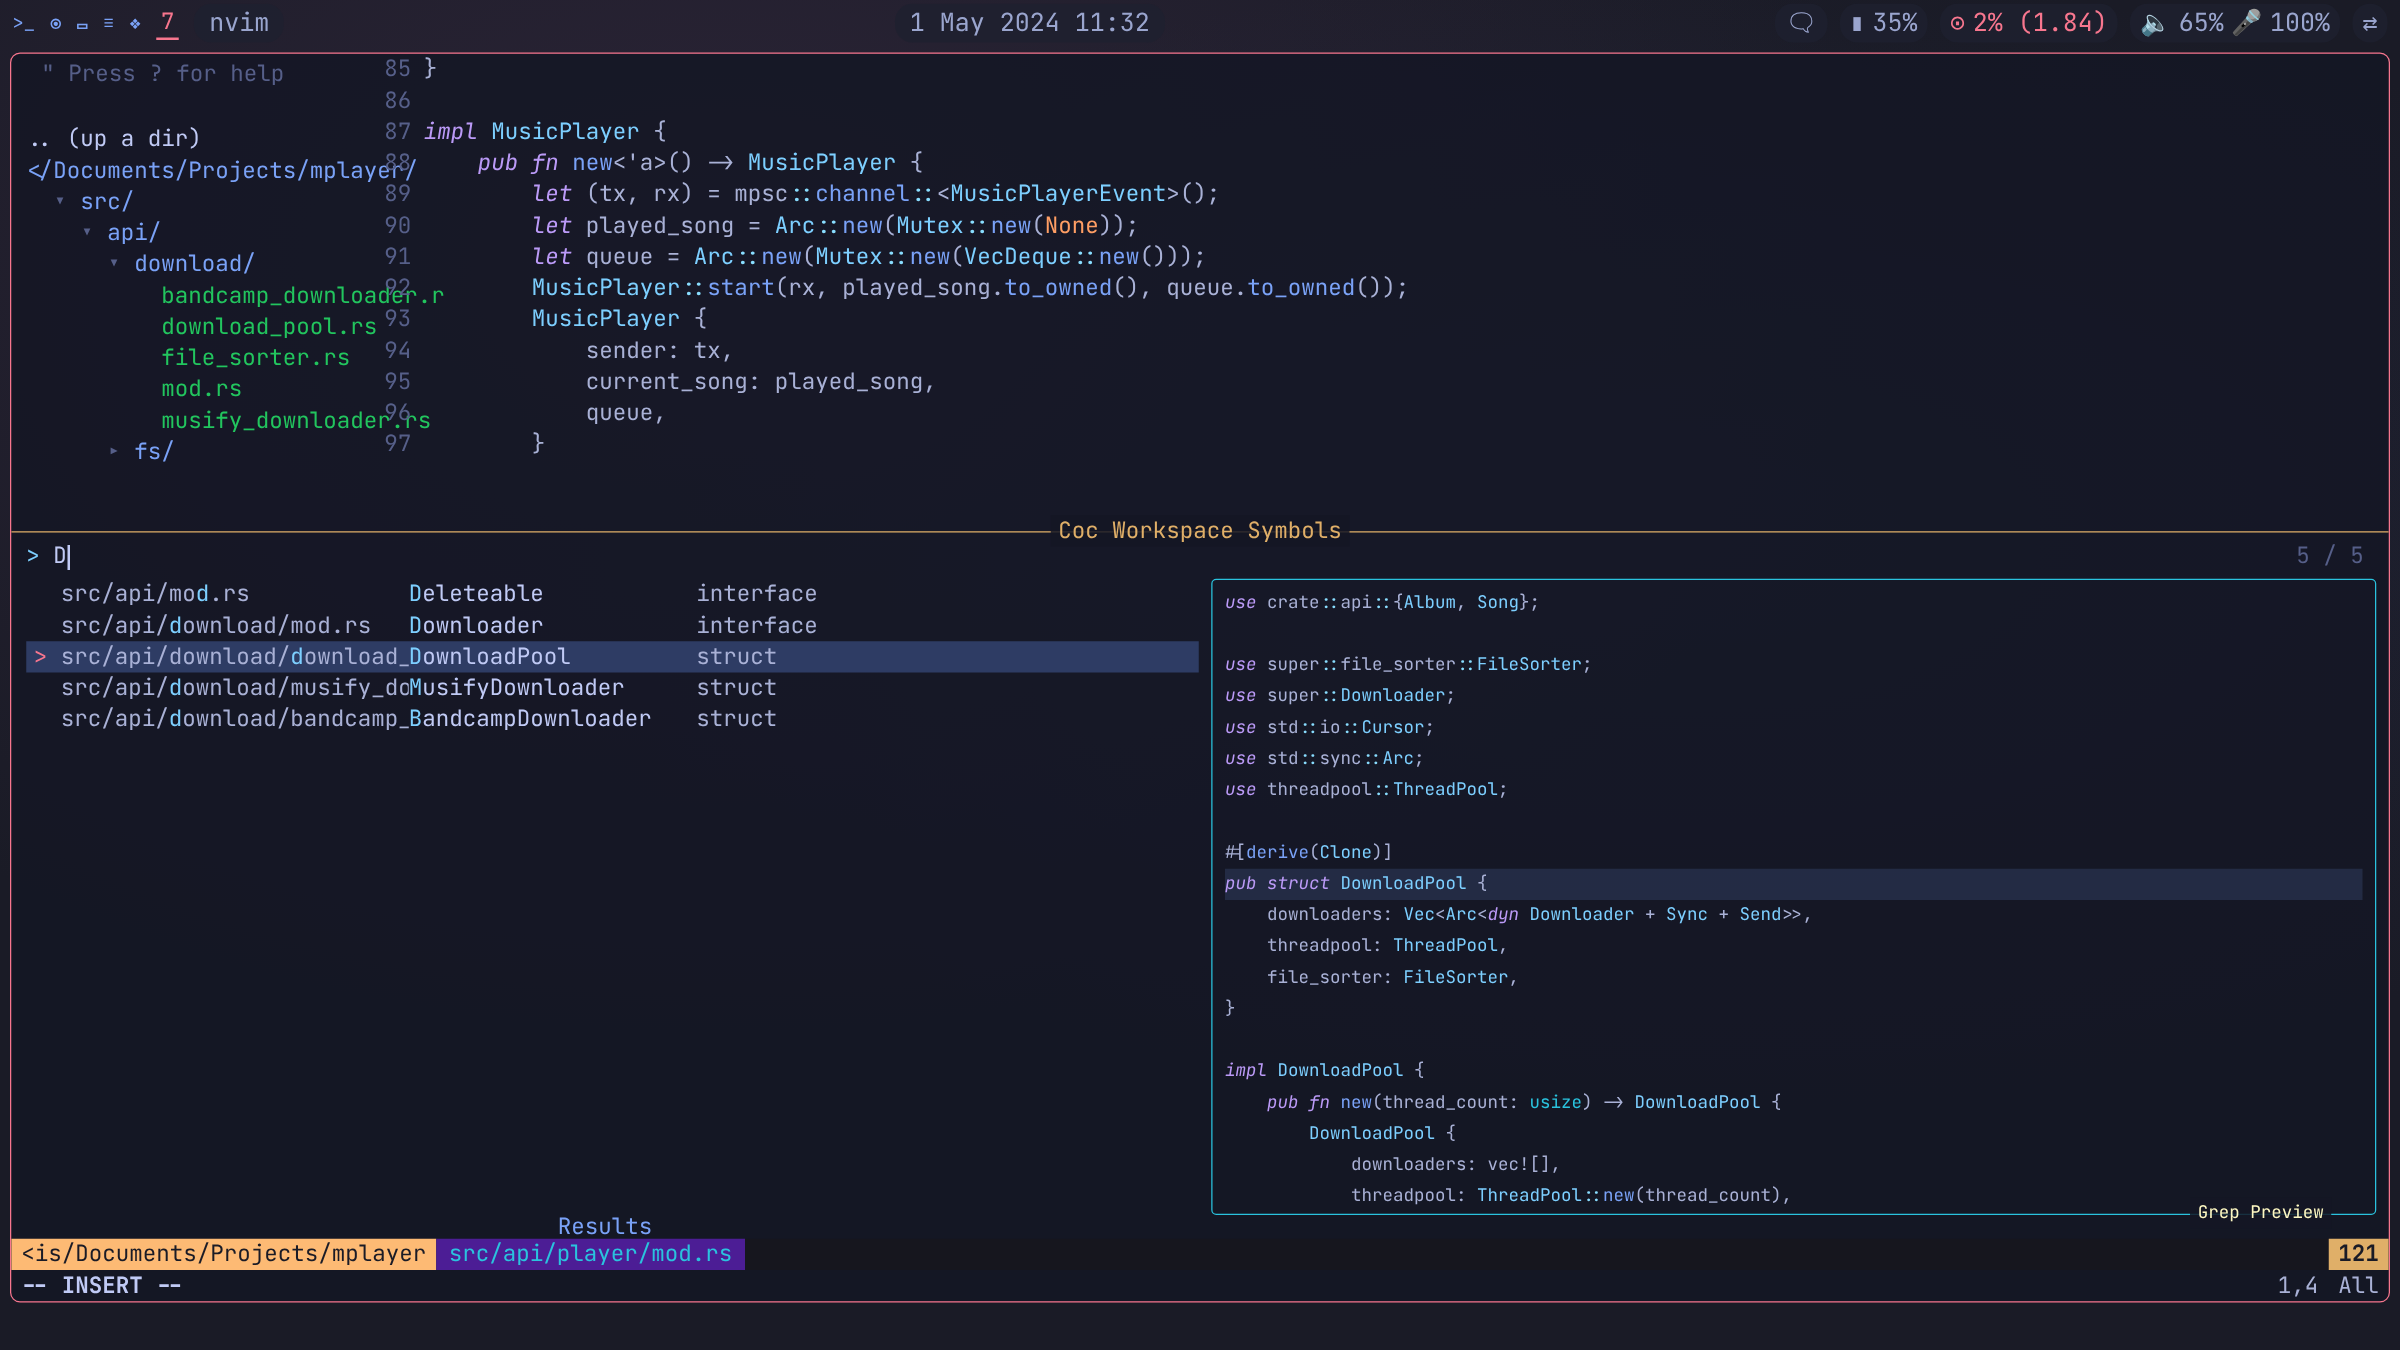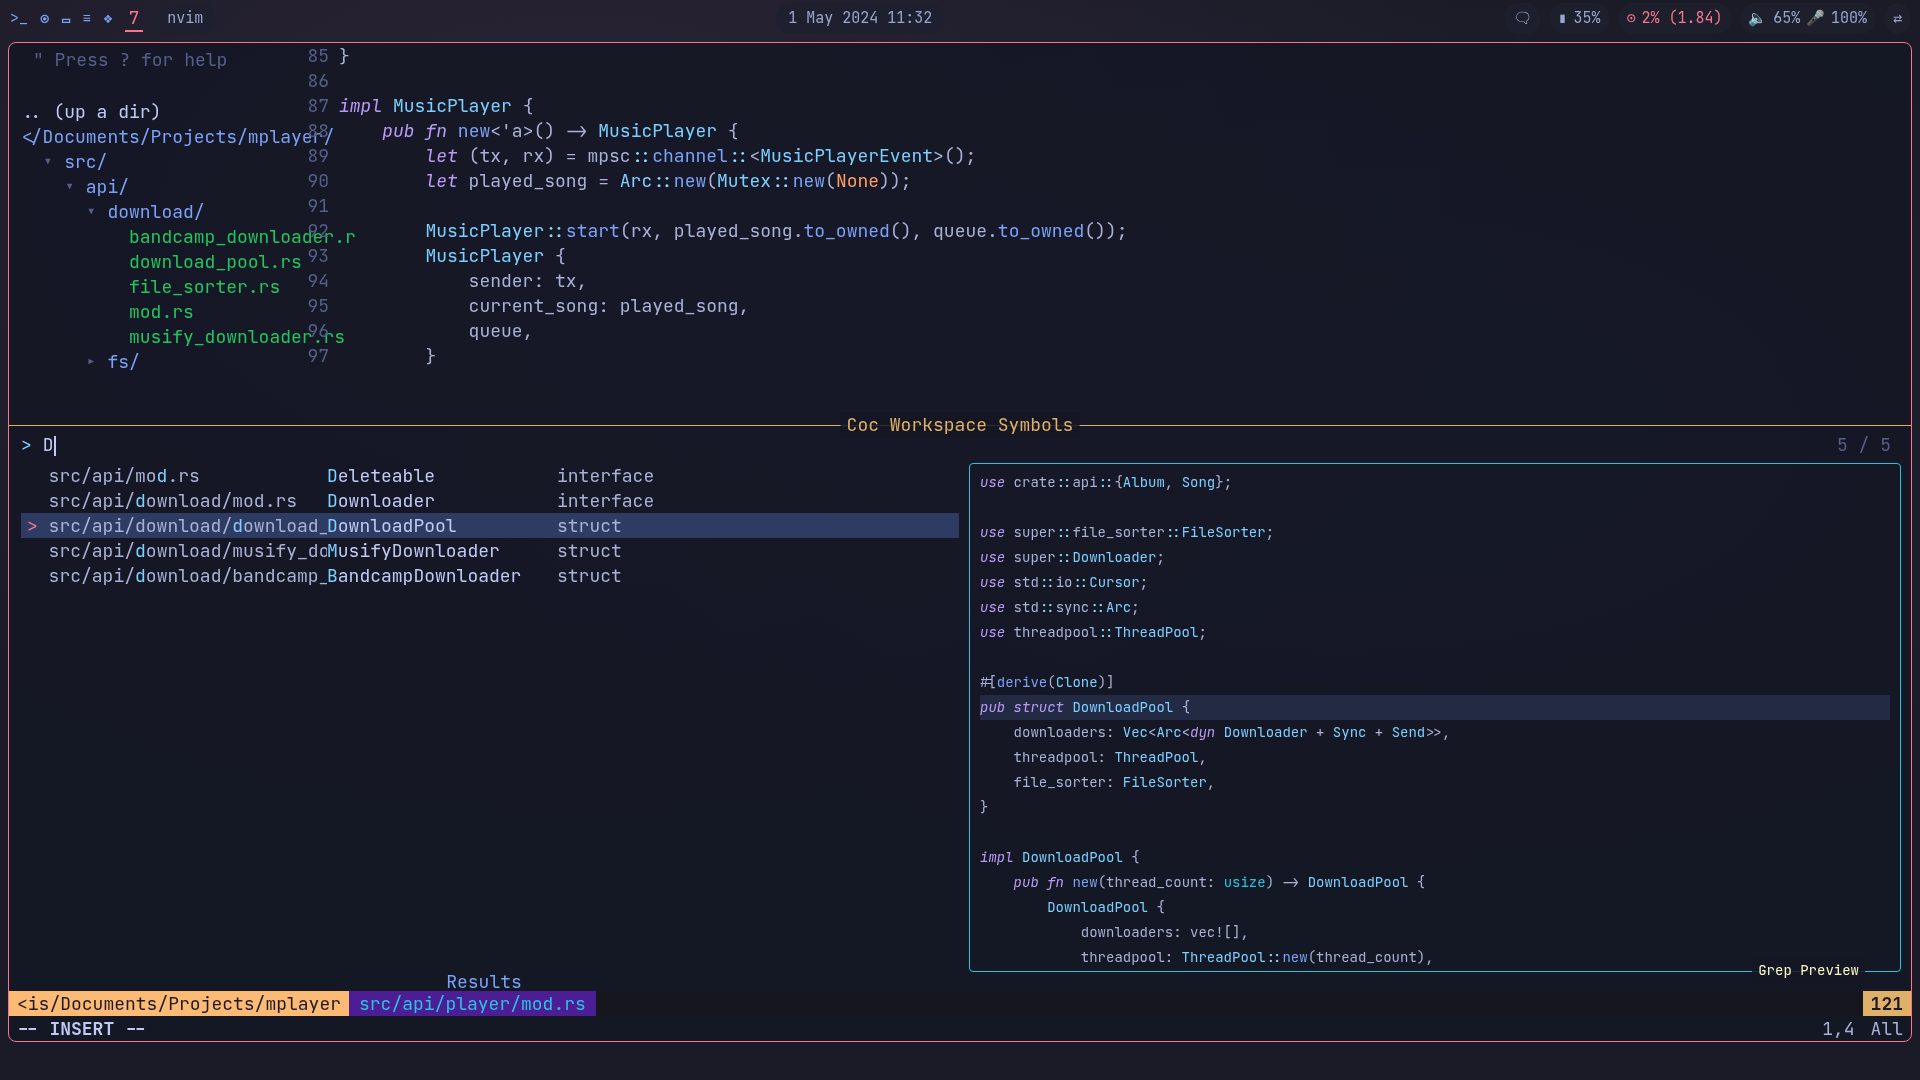--- a/index.html
+++ b/index.html
@@ -13,21 +13,21 @@
   color: #a9b1d6; overflow: hidden;
 }
 .topbar {
   height: 36px; display: flex; align-items: center;
   padding: 0 10px; gap: 12px;
   color: #9aa5ce;
 }
 .topbar .left { display:flex; align-items:center; gap:12px; }
 .topbar .center { flex:1; display:flex; justify-content:center; }
 .topbar .right { display:flex; align-items:center; gap:10px; }
-.pill { background: rgba(30,32,48,0.8); border-radius: 14px; padding: 3px 12px; display:flex; align-items:center; gap:6px; font-size:15px; }
+.pill { background: rgba(30,32,48,0.8); border-radius: 14px; padding: 3px 12px; display:flex; align-items:center; gap:6px; font-size:20px; }
 .pill.sm { padding: 3px 8px; }
 .ws-icon { color:#7aa2f7; font-size:15px; }
 .ws-num { color:#f7768e; border-bottom: 2px solid #f7768e; padding:0 4px; }
 
 .editor-wrap {
   margin: 6px 8px 4px 8px;
   border: 1px solid #f7768e; border-radius: 8px;
   background: rgba(20,22,36,0.85);
   height: 1000px; position: relative;
   overflow: hidden;
@@ -158,20 +158,21 @@
           <div class="code-row">
             <div class="gutter">89</div>
             <div class="code-txt">        <span class="kw-it">let</span> (tx, rx) = mpsc<span class="punct">::</span><span class="fn">channel</span><span class="punct">::</span>&lt;<span class="typ">MusicPlayerEvent</span>&gt;();</div>
           </div>
           <div class="code-row">
             <div class="gutter">90</div>
             <div class="code-txt">        <span class="kw-it">let</span> played_song = <span class="typ">Arc</span><span class="punct">::</span><span class="fn">new</span>(<span class="typ">Mutex</span><span class="punct">::</span><span class="fn">new</span>(<span class="const-none">None</span>));</div>
           </div>
           <div class="code-row">
             <div class="gutter">91</div>
+            <div class="code-txt">        <span class="kw-it">let</span> queue = <span class="typ">Arc</span><span class="punct">::</span><span class="fn">new</span>(<span class="typ">Mutex</span><span class="punct">::</span><span class="fn">new</span>(<span class="typ">VecDeque</span><span class="punct">::</span><span class="fn">new</span>()));</div>
           </div>
           <div class="code-row">
             <div class="gutter">92</div>
             <div class="code-txt">        <span class="typ">MusicPlayer</span><span class="punct">::</span><span class="fn">start</span>(rx, played_song.<span class="fn">to_owned</span>(), queue.<span class="fn">to_owned</span>());</div>
           </div>
           <div class="code-row">
             <div class="gutter">93</div>
             <div class="code-txt">        <span class="typ">MusicPlayer</span> {</div>
           </div>
           <div class="code-row">

